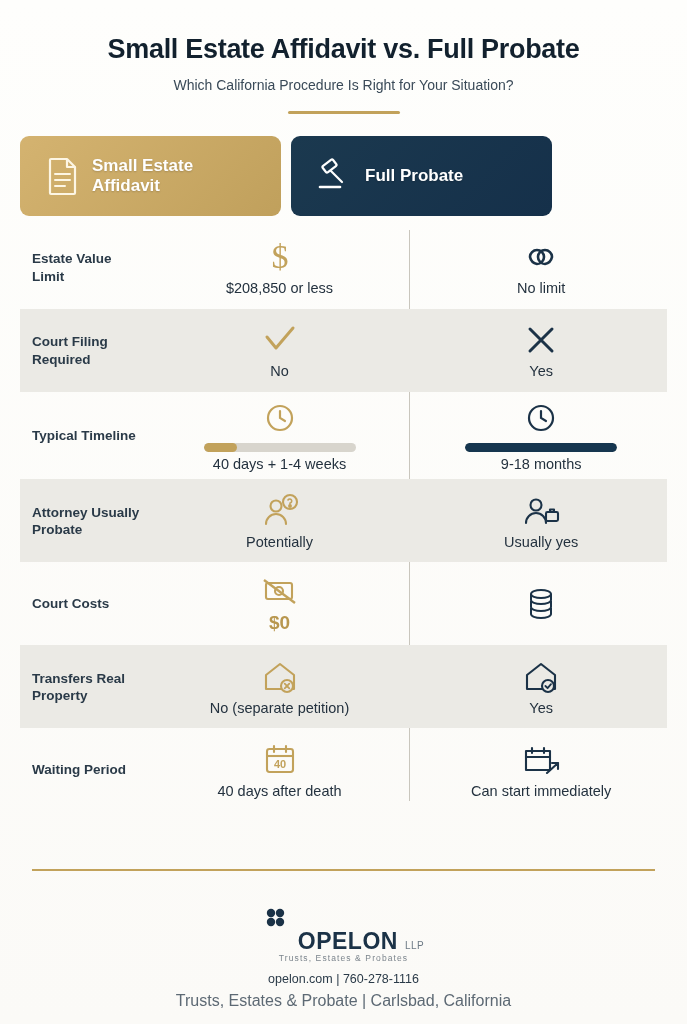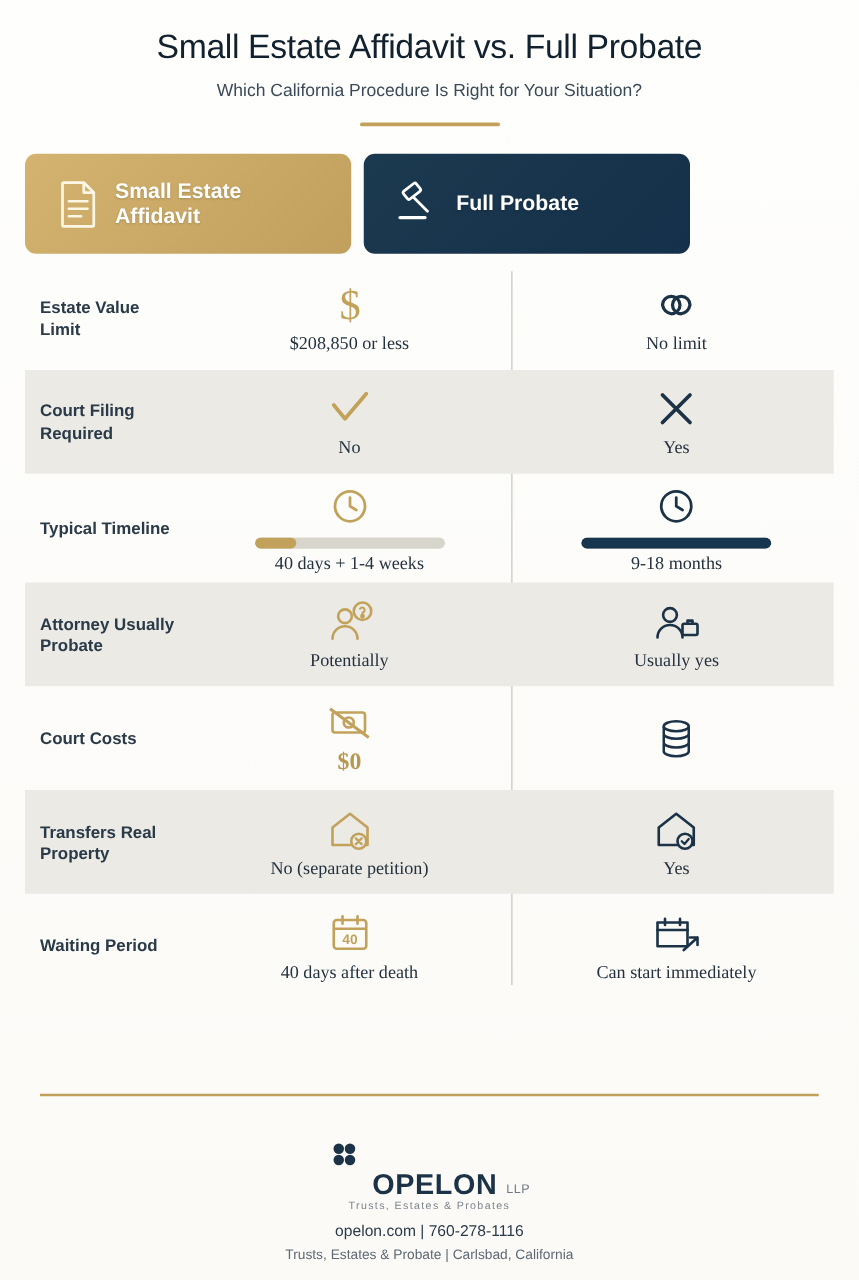--- a/index.html
+++ b/index.html
@@ -22,24 +22,24 @@
     box-sizing: border-box;
     padding: 0 20px;
   }
   
   .header {
     text-align: center;
     padding-top: 22px;
   }
   .title {
     font-size: 27px;
-    font-weight: normal;
+    font-weight: bold;
     letter-spacing: -0.3px;
     color: #12212e;
-    margin: 0;
+    margin: 12px;
   }
   .subtitle {
     font-size: 14px;
     color: #3a4a58;
     margin: 11px 0 0 0;
     font-weight: normal;
   }
   .rule {
     width: 112px;
     height: 3px;
@@ -125,21 +125,20 @@
     height: 40px;
     display: flex;
     align-items: center;
     justify-content: center;
   }
   .cell-text {
     font-size: 14.5px;
     color: #24323f;
     margin-top: 3px;
     line-height: 1.2;
-    font-family: Liberation Serif, serif;
   }
   .cell-text.big {
     font-size: 19px;
     font-weight: bold;
     color: #b8974f;
     margin-top: 0;
   }
   .bar-track {
     width: 152px;
     height: 9px;
@@ -195,21 +194,21 @@
     color: #7b848c;
     letter-spacing: 1.1px;
     margin-top: -2px;
   }
   .footer-contact {
     font-size: 12.5px;
     color: #2a3a48;
     margin-top: 9px;
   }
   .footer-sub {
-    font-size: 11px;
+    font-size: 16px;
     color: #5d6974;
     margin-top: 6px;
   }
 </style>
 </head>
 <body>
 
 <div class="page">
 
   <div class="header">

